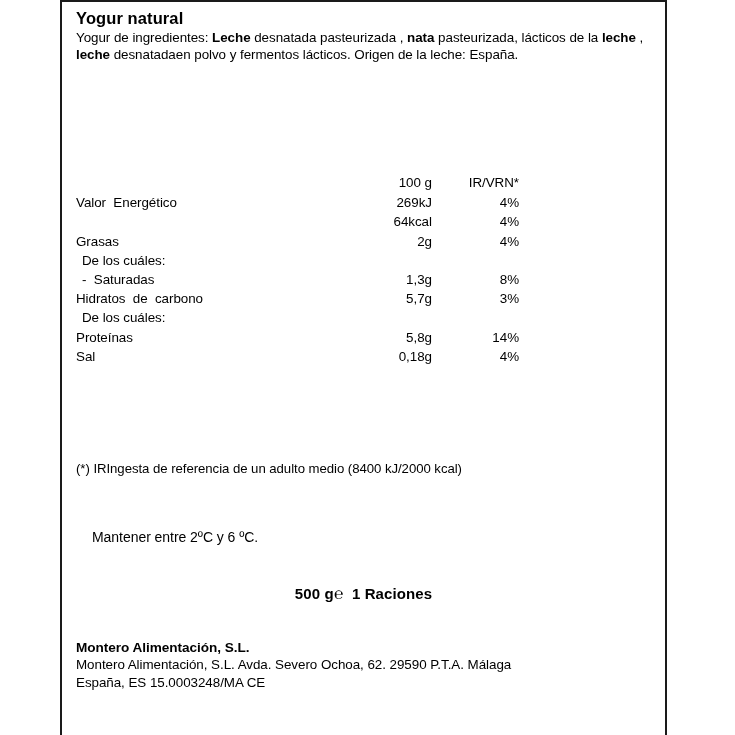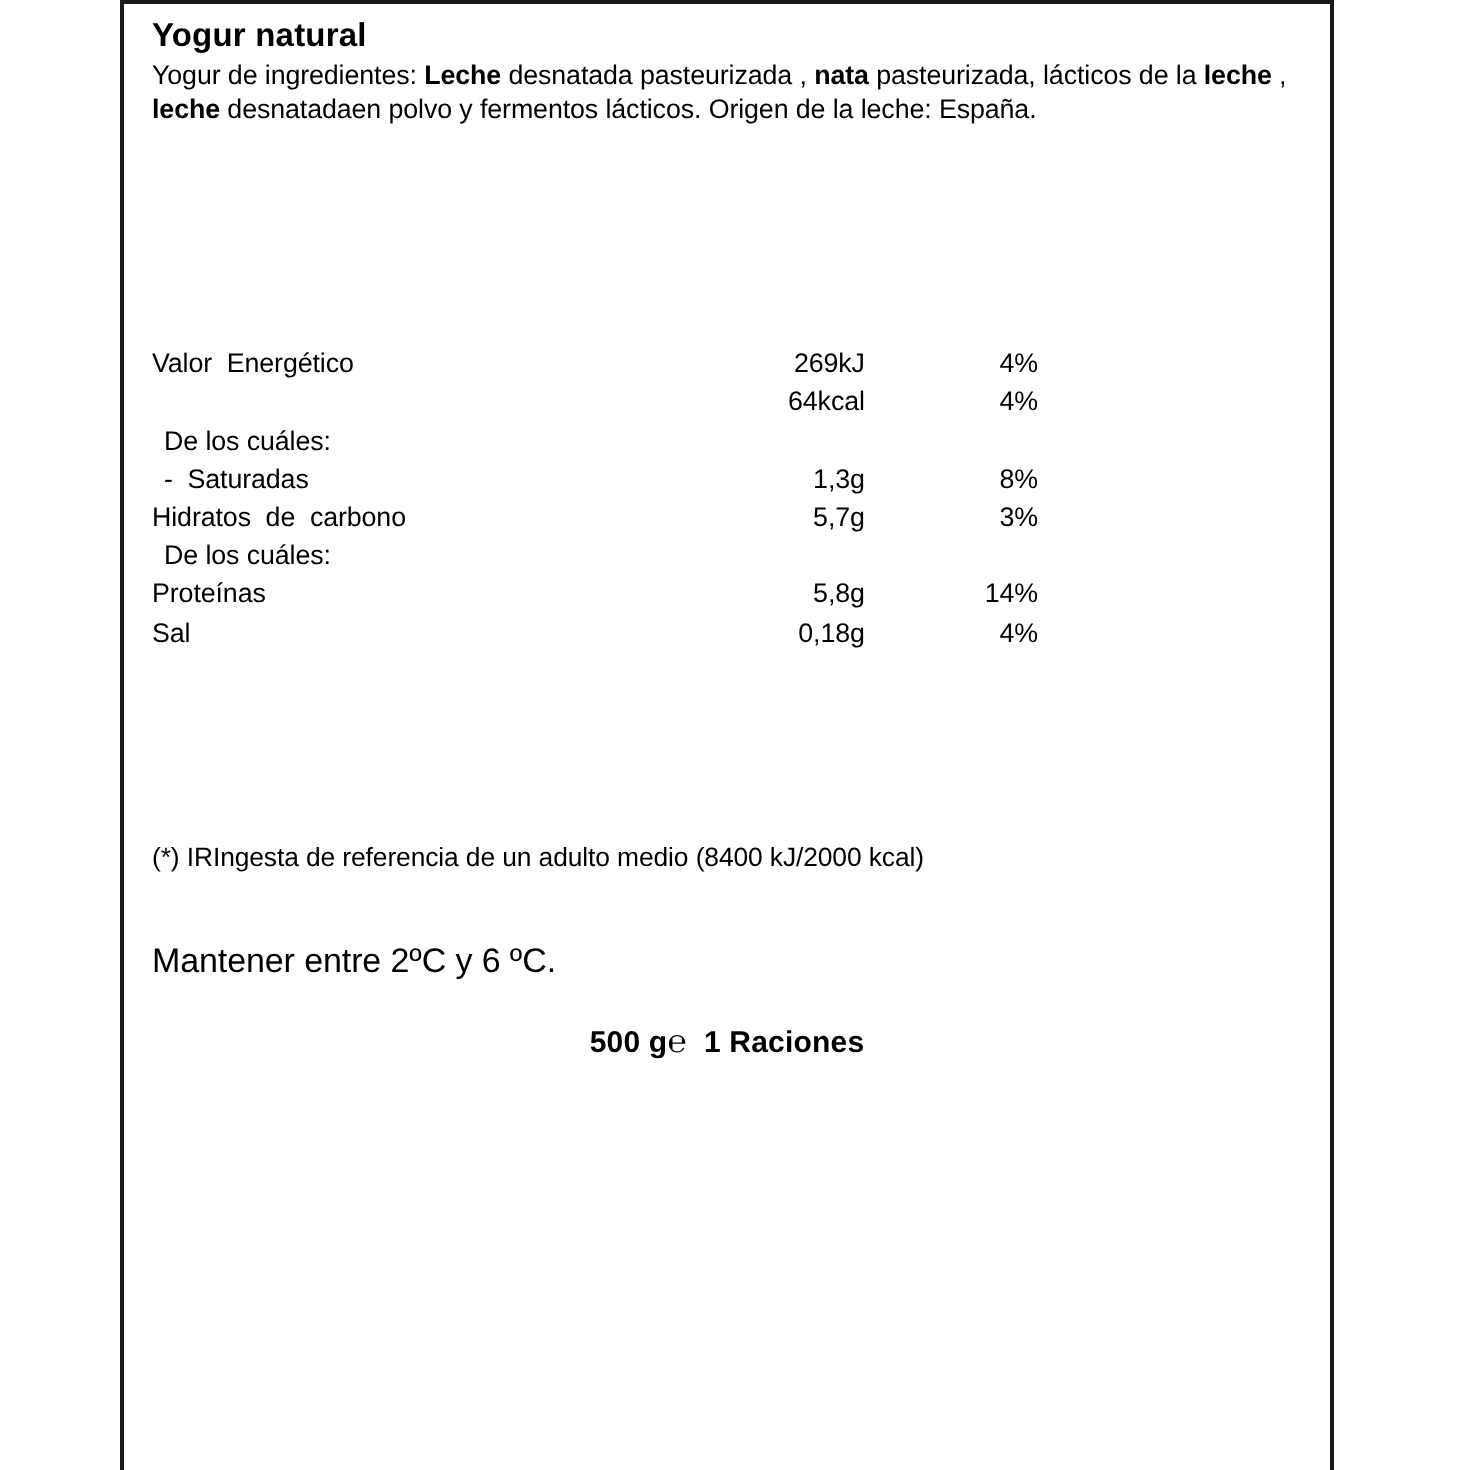--- a/index.html
+++ b/index.html
@@ -72,23 +72,23 @@
 
   
   .note-ir {
     font-size: 13.2px;
     line-height: 16px;
     margin: 0;
     padding-top: 95px;
     letter-spacing: -0.05px;
   }
   .note-storage {
-    font-size: 17px;
+    font-size: 14px;
     line-height: 16px;
-    margin: 0;
+    margin: 16px;
     padding-top: 36px;
     letter-spacing: -0.05px;
   }
   .weight-line {
     font-size: 15px;
     font-weight: bold;
     line-height: 18px;
     margin: 0;
     padding-top: 24px;
     letter-spacing: 0.1px;
@@ -121,28 +121,38 @@
 <div id="label-panel">
 
   <h1 class="product-title">Yogur natural</h1>
 
   <p class="ingredients"><span>Yogur de ingredientes:</span><span> </span><b>Leche</b><span> desnatada pasteurizada , </span><b>nata</b><span> pasteurizada, lácticos de la </span><b>leche</b><span> , </span><b>leche</b><span> desnatadaen polvo y fermentos lácticos. Origen de la leche: España.</span></p>
 
   <div class="spacer-block"></div>
 
   <table class="nutrition-table">
     <tbody>
+      <tr class="hdr">
+        <td class="col-label"></td>
+        <td class="col-amount">100 g</td>
+        <td class="col-percent">IR/VRN*</td>
+      </tr>
     <tr>
           <td class="col-label">Valor  Energético</td>
           <td class="col-amount">269kJ</td>
           <td class="col-percent">4%</td>
         </tr>
         <tr>
           <td class="col-label"></td>
           <td class="col-amount">64kcal</td>
+          <td class="col-percent">4%</td>
+        </tr>
+        <tr>
+          <td class="col-label">Grasas</td>
+          <td class="col-amount">2g</td>
           <td class="col-percent">4%</td>
         </tr>
         <tr>
           <td class="col-label indent-1">De los cuáles:</td>
           <td class="col-amount"></td>
           <td class="col-percent"></td>
         </tr>
         <tr>
           <td class="col-label indent-1">-  Saturadas</td>
           <td class="col-amount">1,3g</td>
@@ -169,14 +179,19 @@
           <td class="col-percent">4%</td>
         </tr>
       </tbody>
   </table>
 
   <p class="note-ir">(*) IRIngesta de referencia de un adulto medio (8400 kJ/2000 kcal)</p>
   <p class="note-storage">Mantener entre 2ºC y 6 ºC.</p>
 
   <p class="weight-line"><span>500 g</span><span class="estimated-sign">℮</span><span>&nbsp; </span><span>1 Raciones</span></p>
 
+  <div class="company-block">
+    <p class="company-name">Montero Alimentación, S.L.</p>
+    <p class="company-address">Montero Alimentación, S.L. Avda. Severo Ochoa, 62. 29590 P.T.A. Málaga</p>
+    <p class="company-address">España,  ES 15.0003248/MA CE</p>
+  </div>
 
 </div>
 
 </body></html>

